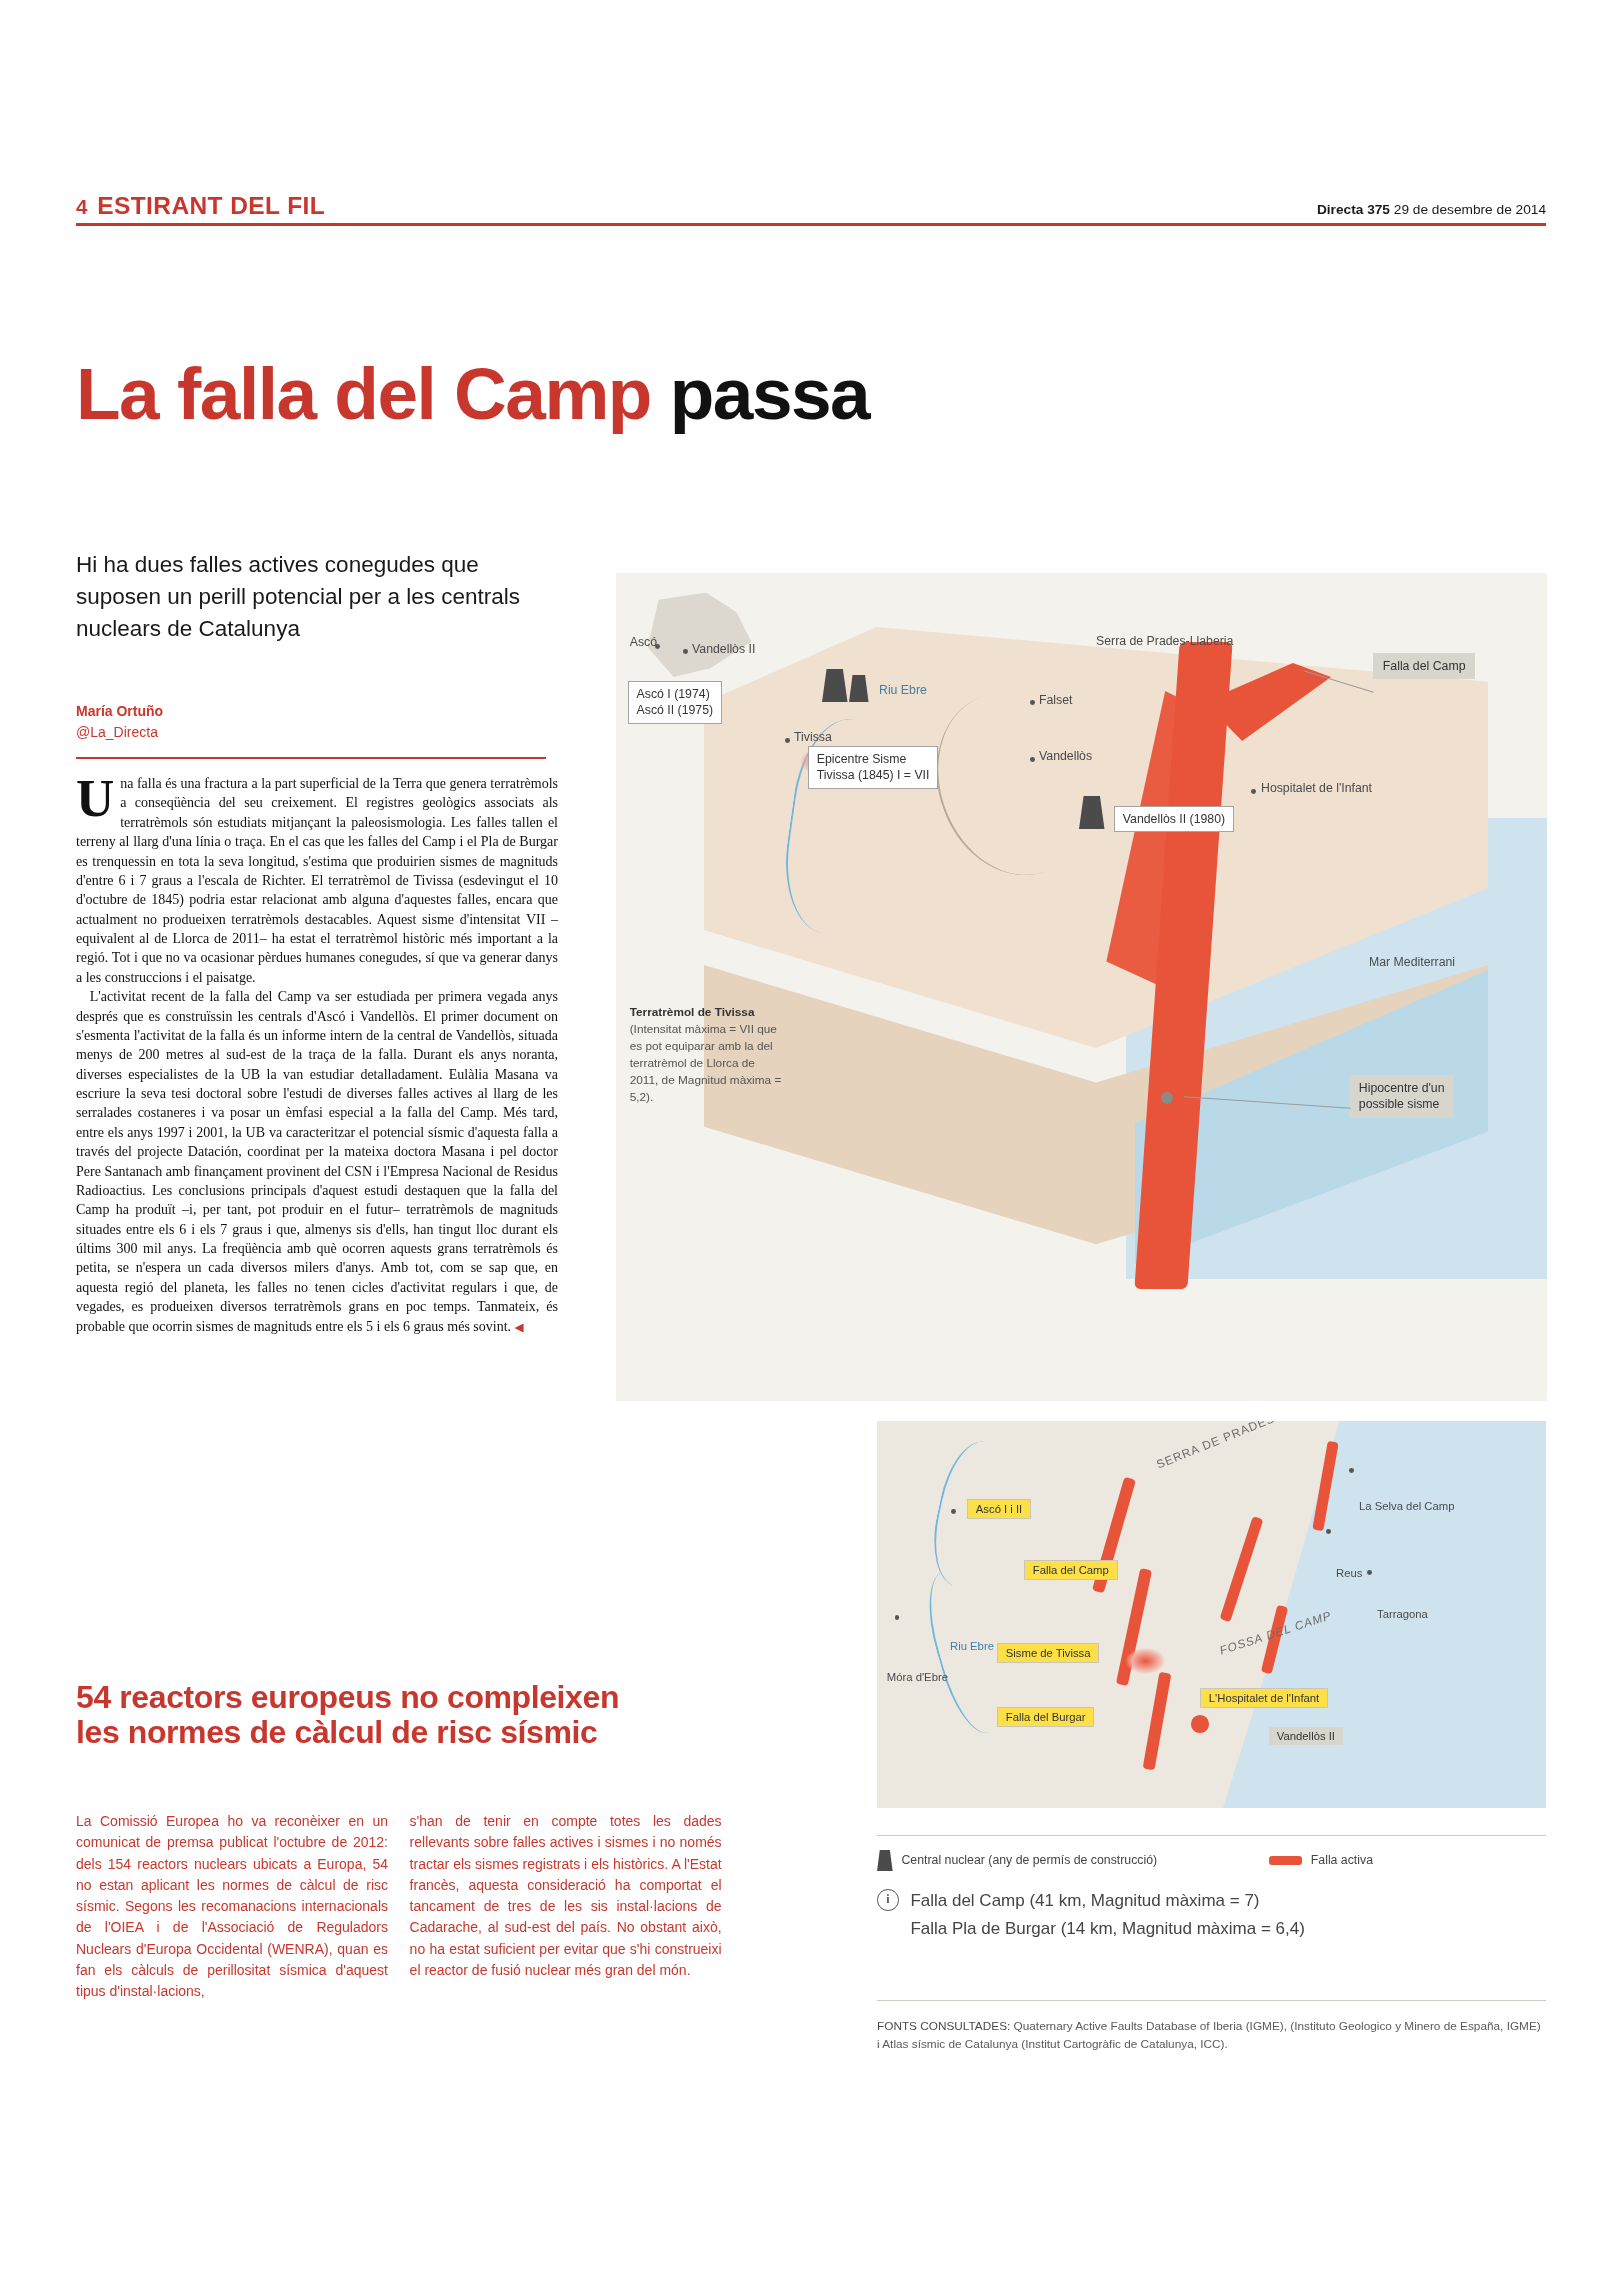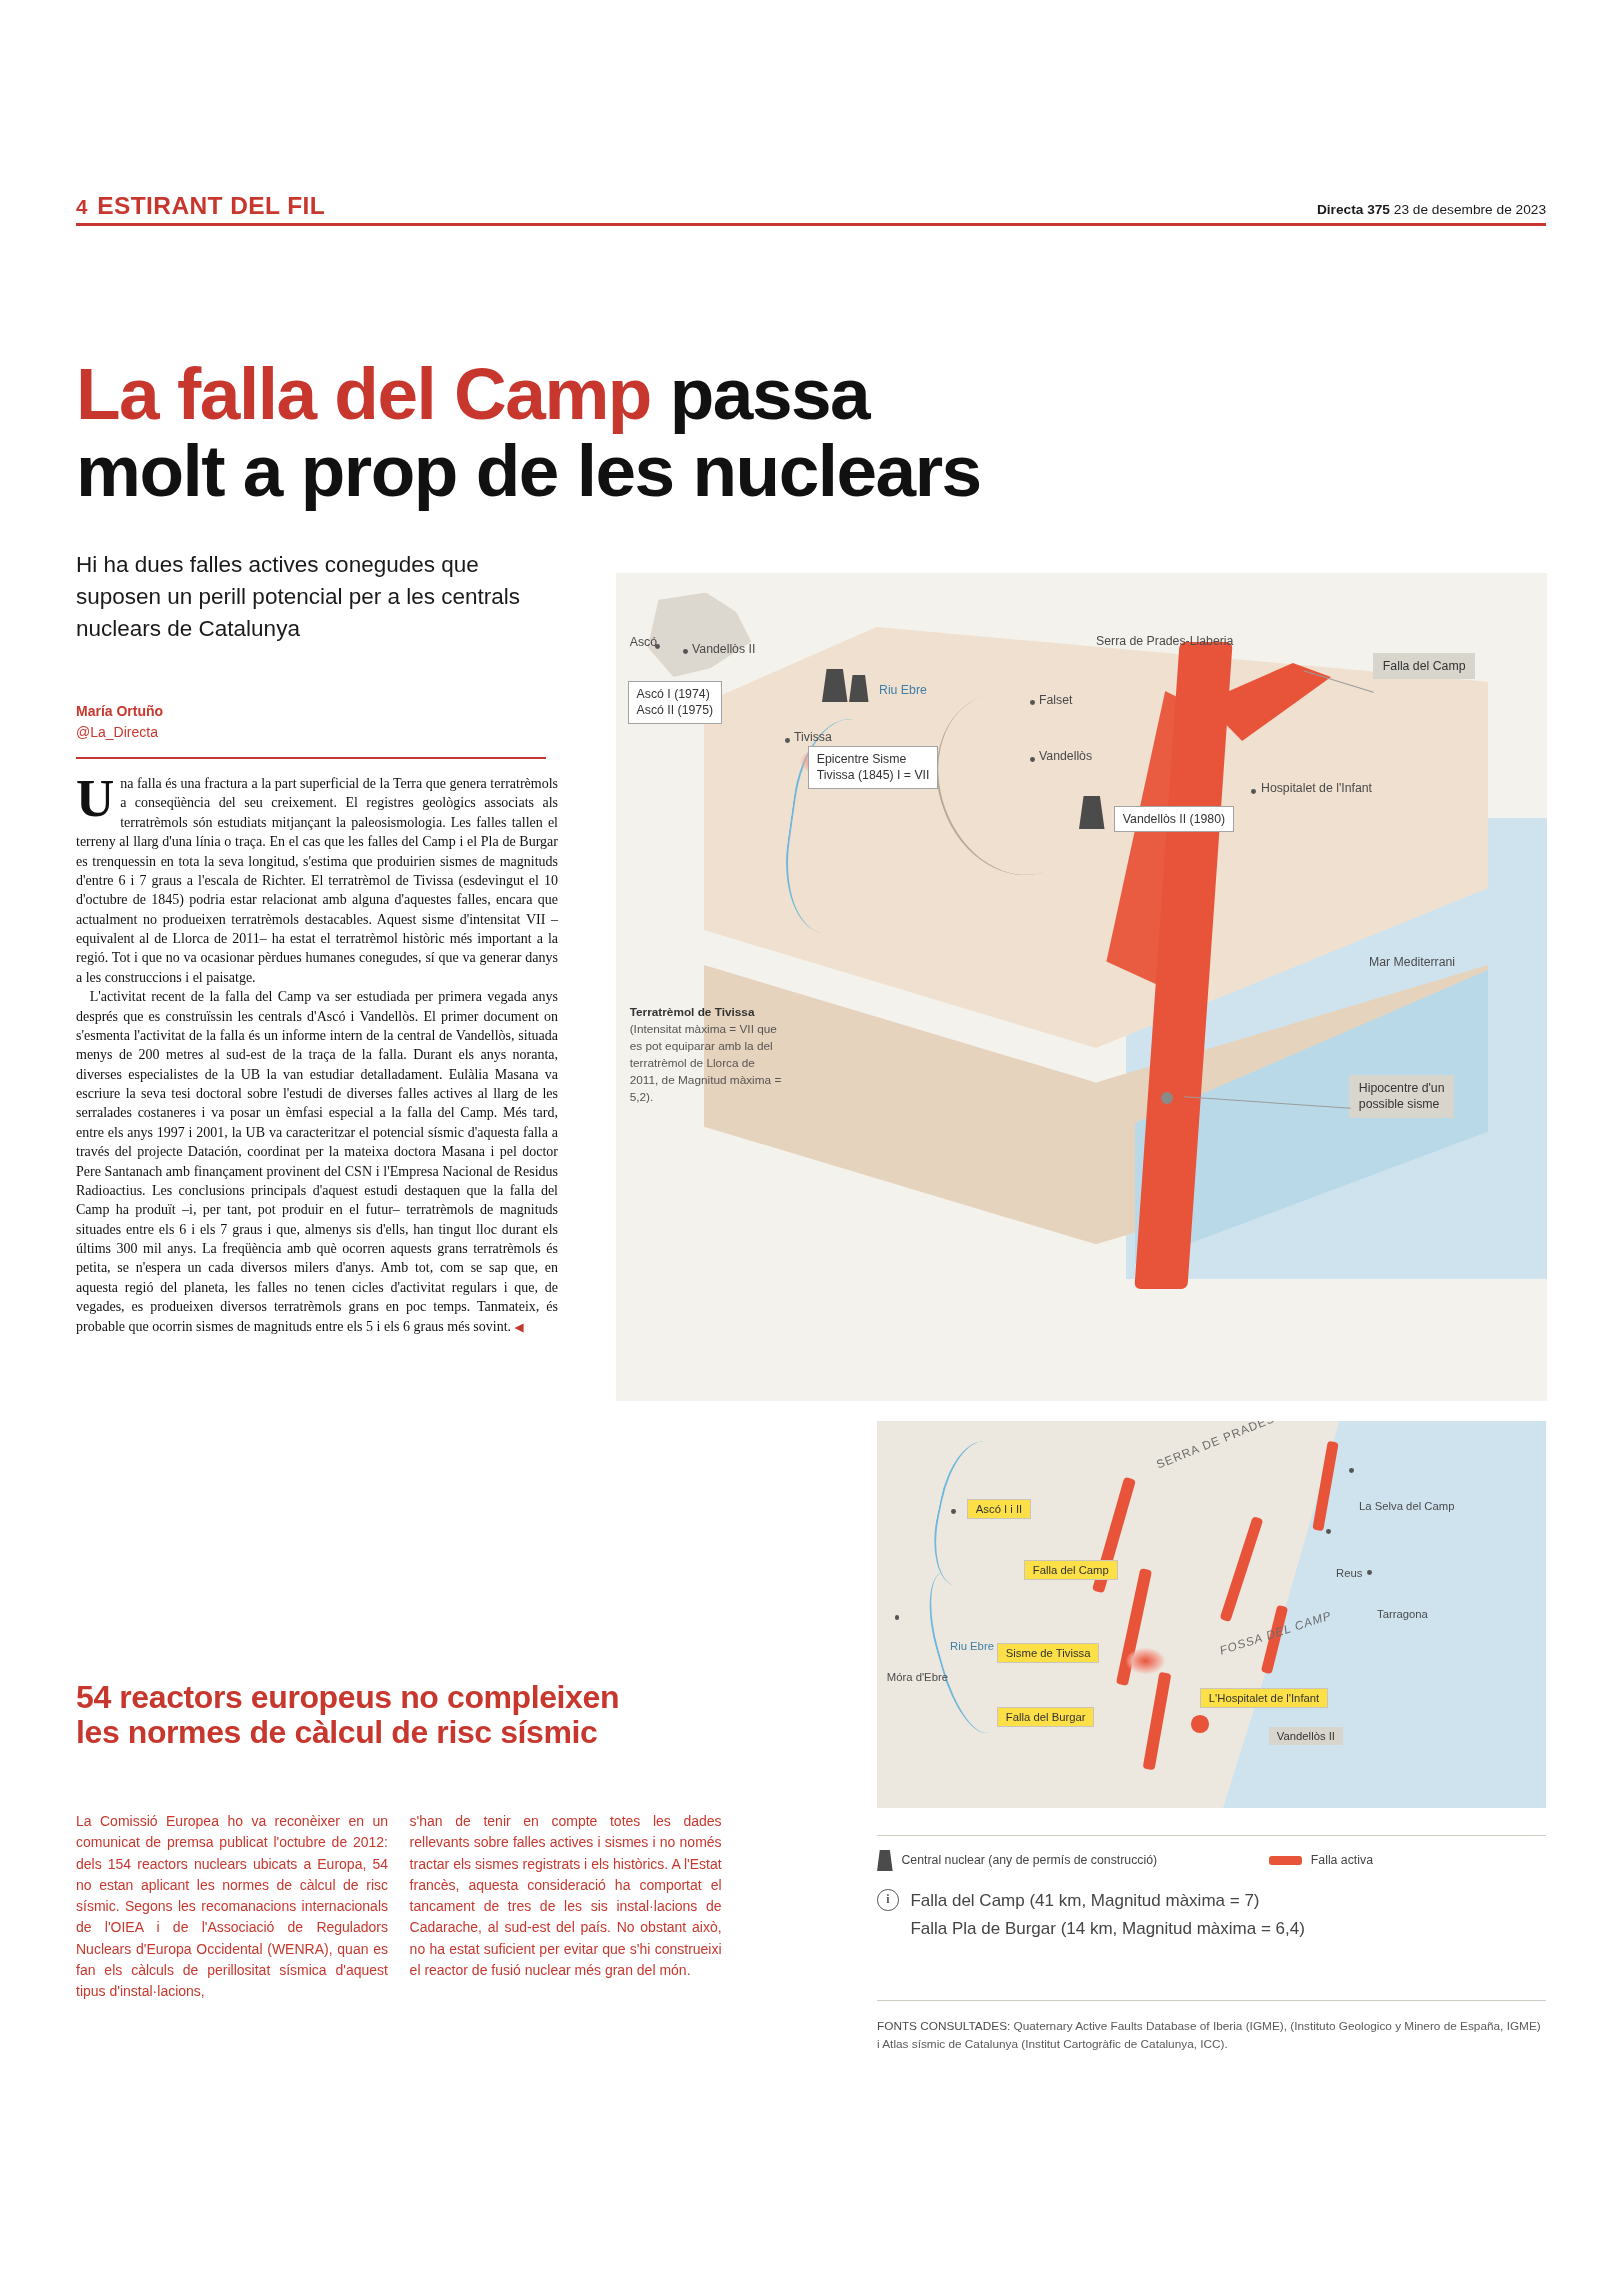--- a/index.html
+++ b/index.html
@@ -468,28 +468,27 @@
 </head>
 <body>
 
 <div class="page-header">
   <div class="header-left">
     <span class="folio">4</span>
     <span class="section-title">ESTIRANT DEL FIL</span>
   </div>
   <div class="header-right">
     <span class="issue">Directa 375</span>
-    <span>23 de desembre de 2023</span>
+    <span>29 de desembre de 2014</span>
   </div>
 </div>
 <div class="header-rule"></div>
 
 <h1 class="headline">
   <span class="hl-red">La falla del Camp</span><span class="hl-black"> passa</span><br>
-  <span class="hl-black">molt a prop de les nuclears</span>
 </h1>
 
 <div class="standfirst">Hi ha dues falles actives conegudes que suposen un perill potencial per a les centrals nuclears de Catalunya</div>
 
 <div class="byline">
   <div class="author">María Ortuño</div>
   <div>@La_Directa</div>
 </div>
 <div class="byline-rule"></div>
 

